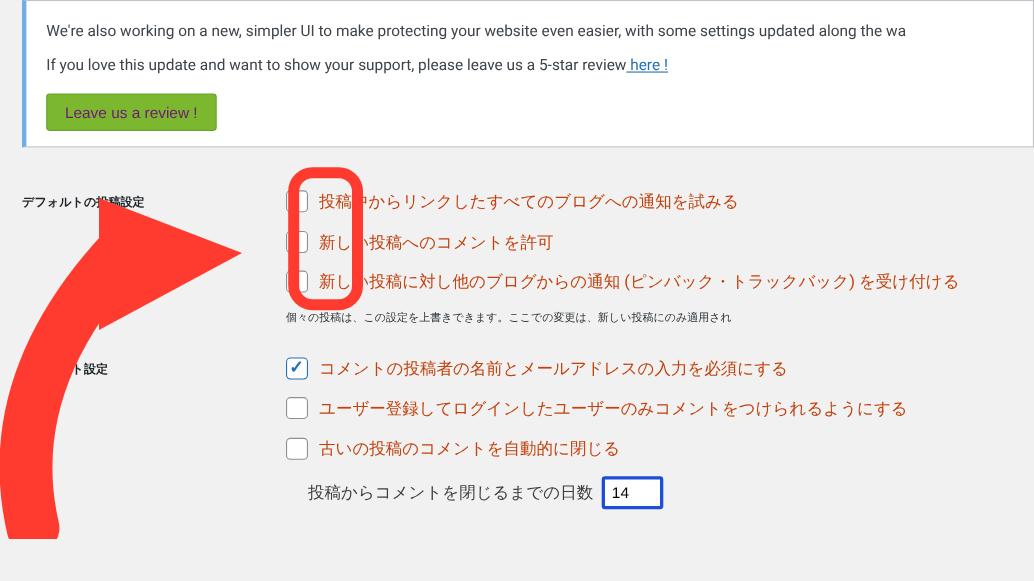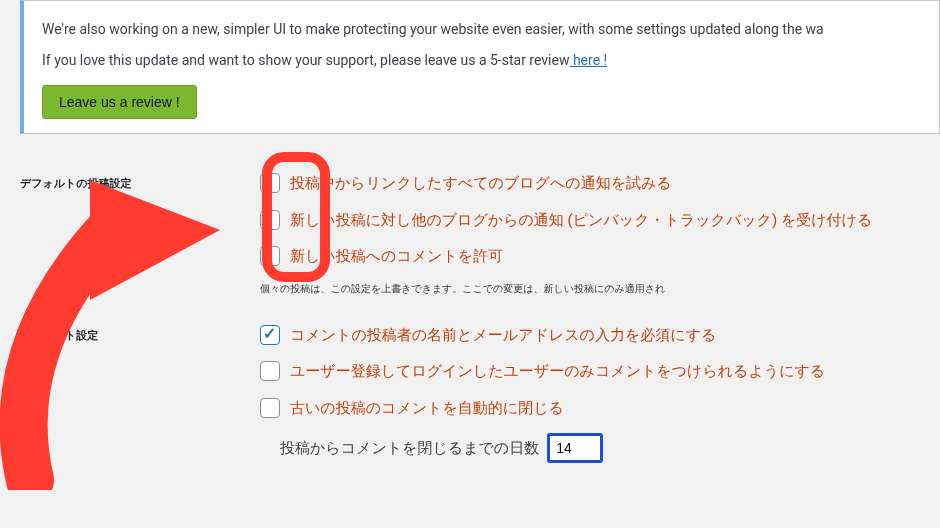--- a/index.html
+++ b/index.html
@@ -27,21 +27,21 @@
       line-height: 1.5;
     }
     .notice-box a {
       color: #2271b1;
       text-decoration: underline;
       text-align: right;
     }
     .review-btn {
       background: #7bb82f;
       border: 1px solid #6aa328;
-      color: #0f172a;
+      color: #701a75;
       font-size: 14px;
       padding: 8px 16px;
       border-radius: 3px;
       cursor: pointer;
       margin-top: 4px;
     }
     .settings-table {
       width: 100%;
       padding-left: 20px;
     }
@@ -157,25 +157,25 @@
 
   <div class="settings-row">
     <div class="row-label">デフォルトの投稿設定</div>
     <div class="row-content">
       <label class="chk-line">
         <input type="checkbox" class="chk" style="">
         <span class="chk-label">投稿中からリンクしたすべてのブログへの通知を試みる</span>
       </label>
       <label class="chk-line">
         <input type="checkbox" class="chk" style="">
+        <span class="chk-label">新しい投稿へのコメントを許可</span>
+      </label>
+      <label class="chk-line">
+        <input type="checkbox" class="chk" style="">
         <span class="chk-label">新しい投稿に対し他のブログからの通知 (ピンバック・トラックバック) を受け付ける</span>
-      </label>
-      <label class="chk-line">
-        <input type="checkbox" class="chk" style="">
-        <span class="chk-label">新しい投稿へのコメントを許可</span>
       </label>
       <div class="note-text">個々の投稿は、この設定を上書きできます。ここでの変更は、新しい投稿にのみ適用され</div>
     </div>
   </div>
 
   <div class="settings-row" style="padding-top:28px;">
     <div class="row-label">のコメント設定</div>
     <div class="row-content">
       <label class="chk-line">
         <input type="checkbox" class="chk" checked="" style="">

